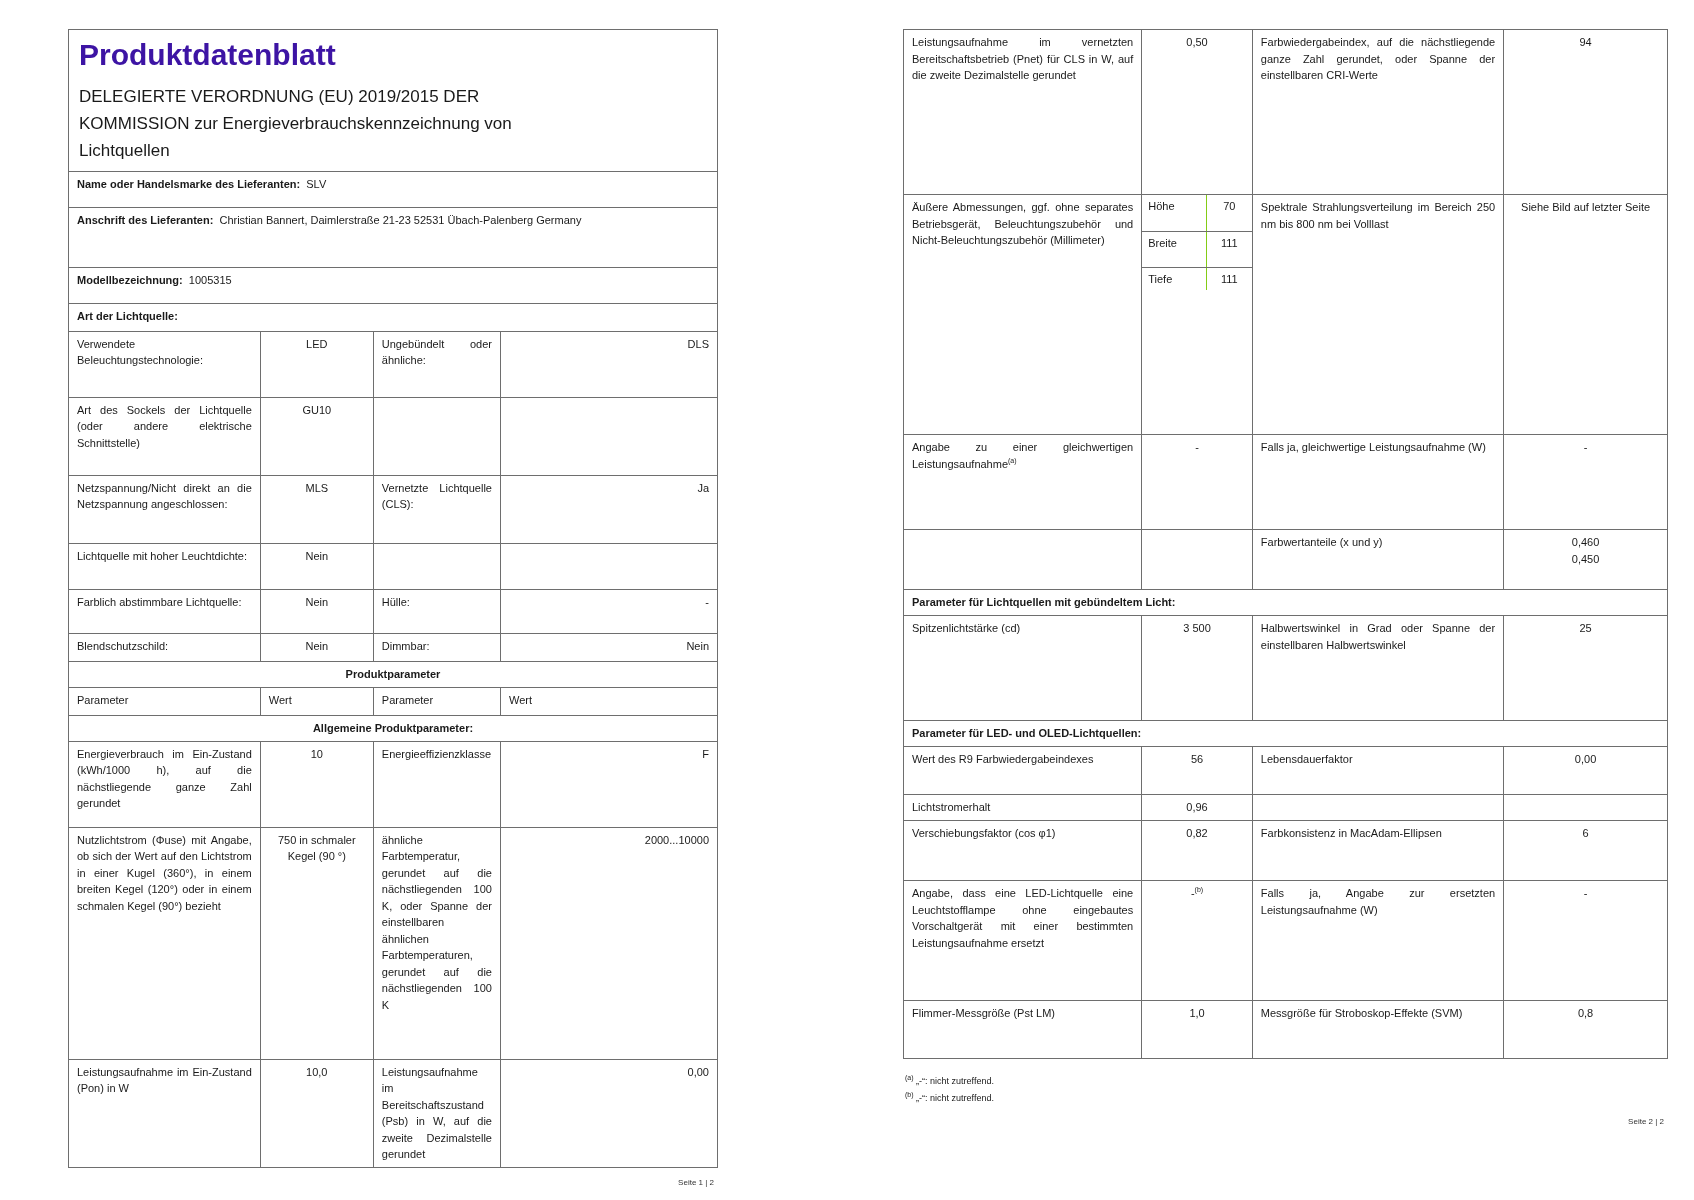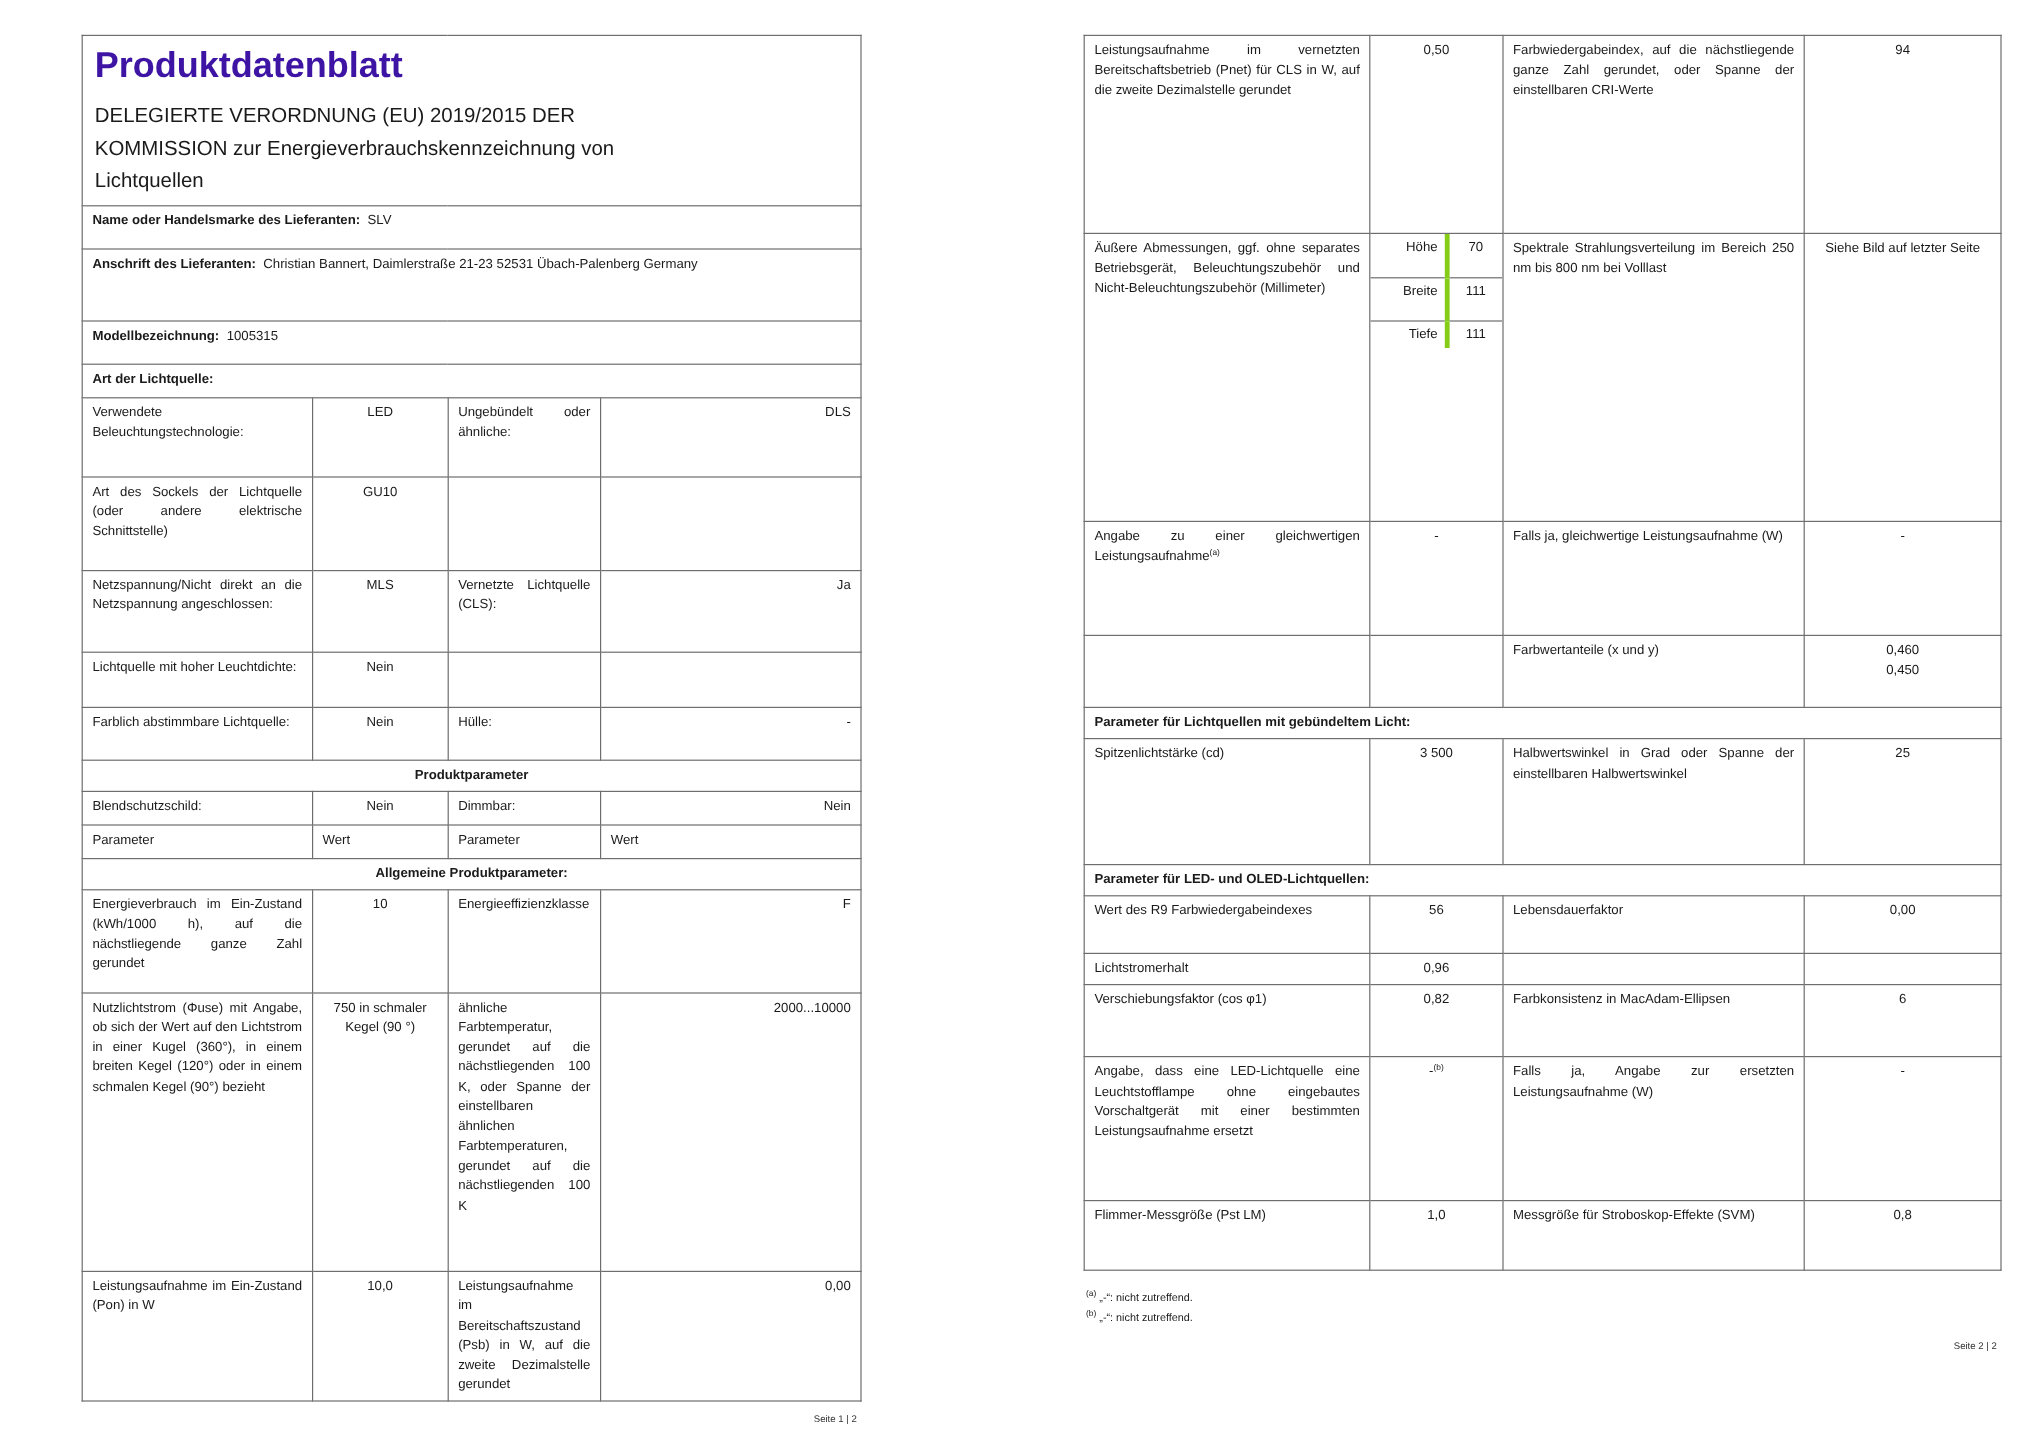--- a/index.html
+++ b/index.html
@@ -27,21 +27,21 @@
   .title-cell h1 {
     margin:0 0 12px 0; font-size:30px; line-height:1.1;
     font-weight:bold; color:#3d14a4; letter-spacing:0;
   }
   .title-cell p { margin:0; max-width:480px; font-size:17px; line-height:1.6; }
 
   sup { font-size:7px; vertical-align:super; line-height:0; }
 
   table.sub { border-collapse:collapse; width:100%; height:100%; }
   table.sub td { border:none; border-bottom:1px solid #6e6e6e; padding:3px 6px; }
-  table.sub td:first-child { border-right:4px solid #84cc16;text-align:right; }
+  table.sub td:first-child { border-right:1px solid #84cc16; }
   table.sub tr:last-child td { border-bottom:none; }
   .dims-cell { padding:0 !important; height:100%; }
 
   .footnotes { margin-top:14px; font-size:9px; line-height:1.9; padding-left:2px; }
   .pfooter { margin-top:10px; text-align:right; font-size:8px; color:#333; padding-right:4px; }
 </style>
 </head>
 <body>
 
 <div class="page page-1">
@@ -106,29 +106,29 @@
       <td class="c">Nein</td>
       <td class="lbl"></td>
       <td class="r"></td>
     </tr>
     <tr style="height:44px">
       <td class="lbl">Farblich abstimmbare Lichtquelle:</td>
       <td class="c">Nein</td>
       <td class="lbl">Hülle:</td>
       <td class="r">-</td>
     </tr>
-    <tr style="height:26px">
-      <td colspan="4" class="b c">Produktparameter</td>
-    </tr>
-
     <tr style="height:28px">
       <td class="lbl">Blendschutzschild:</td>
       <td class="c">Nein</td>
       <td class="lbl">Dimmbar:</td>
       <td class="r">Nein</td>
+    </tr>
+
+    <tr style="height:26px">
+      <td colspan="4" class="b c">Produktparameter</td>
     </tr>
 
     <tr style="height:28px">
       <td>Parameter</td>
       <td>Wert</td>
       <td>Parameter</td>
       <td>Wert</td>
     </tr>
 
     <tr style="height:26px">

